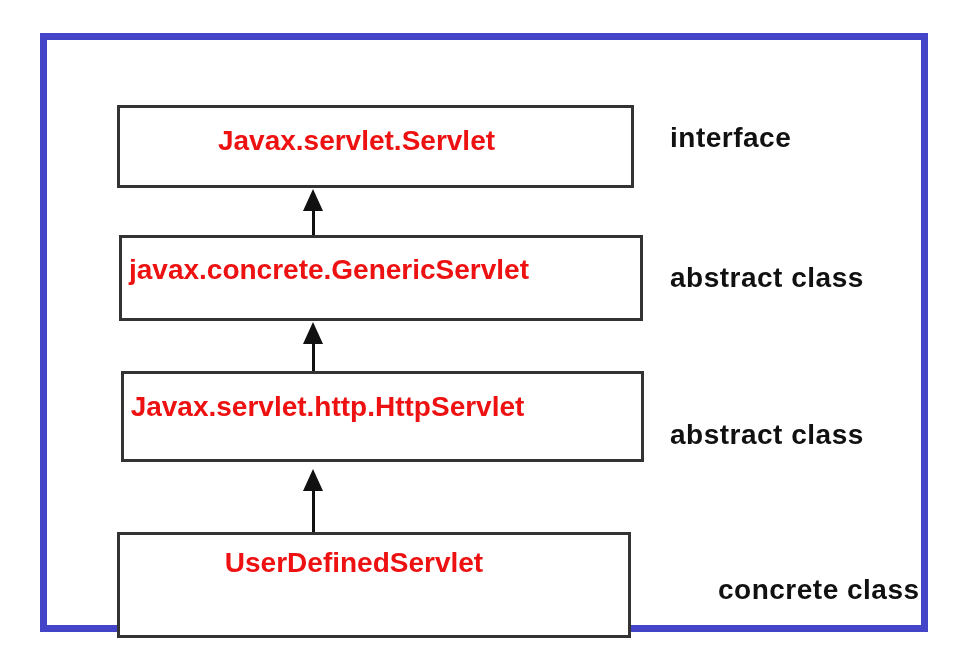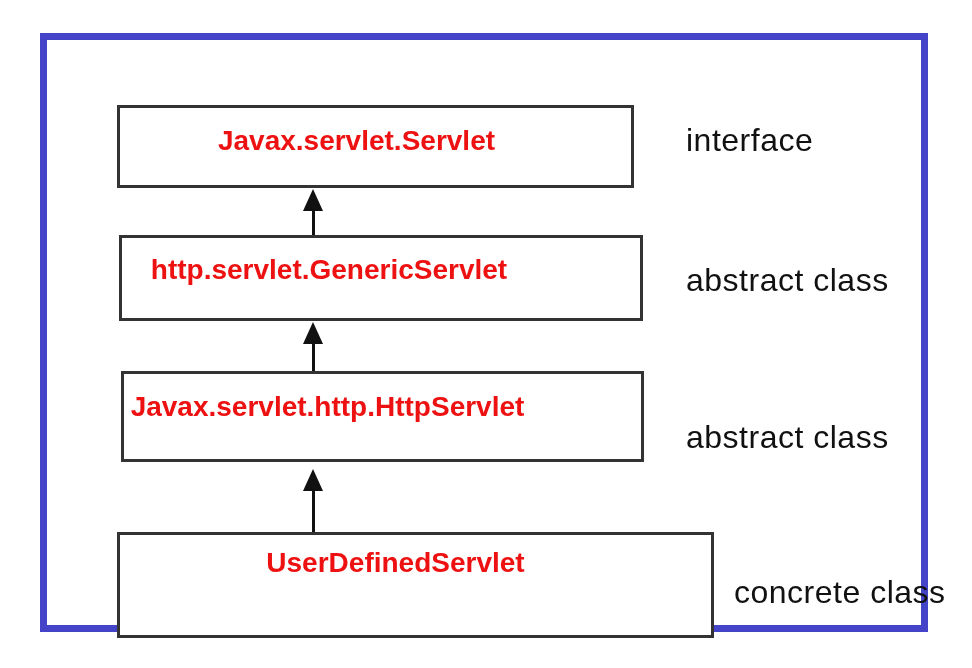--- a/index.html
+++ b/index.html
@@ -37,32 +37,32 @@
   }
   .node .txt {
     color: var(--node_text);
     font-weight: bold;
     font-size: 28px;
     white-space: nowrap;
   }
   .n0 { left: 70px;  top: 65px;  width: 517px; height: 83px;  }
   .n1 { left: 72px;  top: 195px; width: 524px; height: 86px;  }
   .n2 { left: 74px;  top: 331px; width: 523px; height: 91px;  }
-  .n3 { left: 70px;  top: 492px; width: 597px; height: 106px; }
+  .n3 { left: 70px;  top: 492px; width: 514px; height: 106px; }
   .n0 .txt { transform: translate(-19px, -6px); }
   .n1 .txt { transform: translate(-52px, -8px); }
   .n2 .txt { transform: translate(-55px, -10px); }
   .n3 .txt { transform: translate(-20px, -22px); }
 
   .type-label {
     position: absolute;
-    left: 639px;
+    left: 623px;
     color: var(--label_text);
-    font-weight: normal;
-    font-size: 32px;
+    font-weight: bold;
+    font-size: 28px;
     letter-spacing: 0.5px;
     white-space: nowrap;
     line-height: 1;
   }
   .t0 { top: 84px;  }
   .t1 { top: 224px; }
   .t2 { top: 381px; }
   .t3 { top: 536px; margin-left: 48px; }
 
   .arrow {
@@ -96,21 +96,21 @@
     <div class="node n0">
       <span class="txt">Javax.servlet.Servlet</span>
     </div>
 
     <div class="arrow a0">
       <div class="head"></div>
       <div class="shaft"></div>
     </div>
 
     <div class="node n1">
-      <span class="txt">http.servlet.GenericServlet</span>
+      <span class="txt">javax.concrete.GenericServlet</span>
     </div>
 
     <div class="arrow a1">
       <div class="head"></div>
       <div class="shaft"></div>
     </div>
 
     <div class="node n2">
       <span class="txt">Javax.servlet.http.HttpServlet</span>
     </div>

